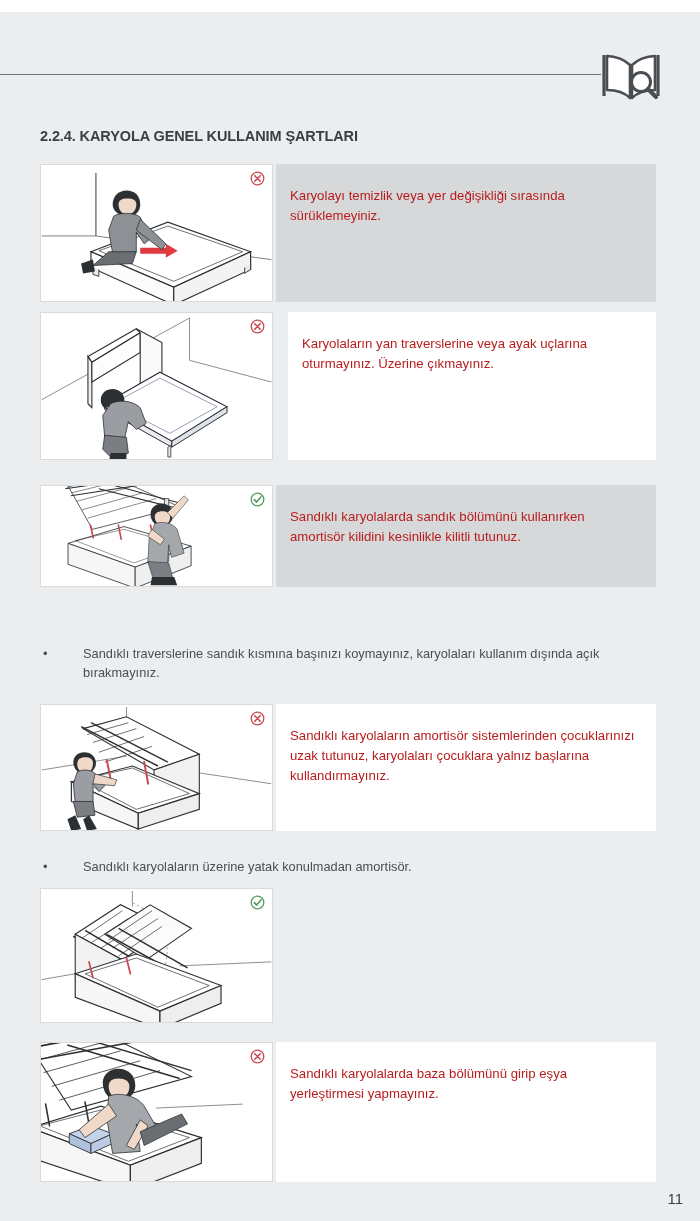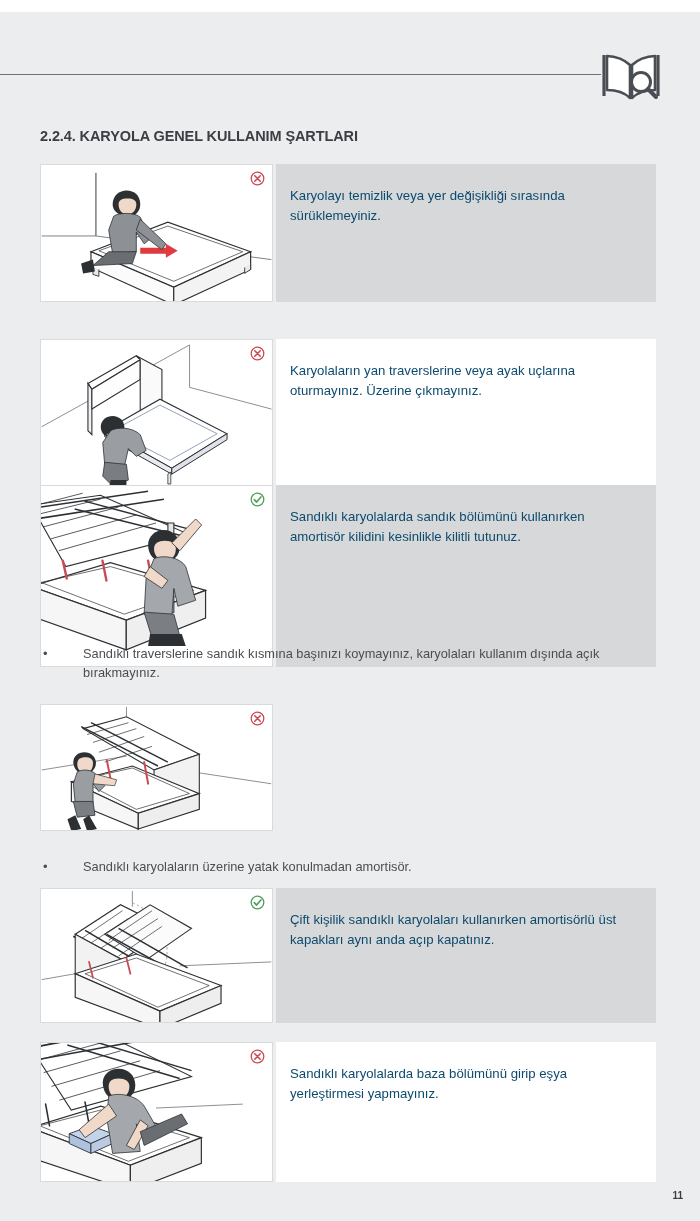--- a/index.html
+++ b/index.html
@@ -67,21 +67,21 @@
   }
   .illus svg { display: block; width: 100%; height: 100%; }
 
   .textpanel {
     flex: 1 1 auto;
     margin-left: 3px;
     box-sizing: border-box;
     padding: 22px 18px 10px 14px;
     font-size: 13.2px;
     line-height: 1.52;
-    color: #0c4a6e;
+    color: #b91c1c;
   }
   .textpanel.grey { background: #d7d8da; }
   .textpanel.white { background: #ffffff; }
 
   
   .marker {
     position: absolute;
     right: 7px;
     top: 6px;
     width: 15px;
@@ -106,22 +106,22 @@
     line-height: 1.5;
     color: #4a4e52;
   }
   .bullet .btext { flex: 1 1 auto; }
 
   
   .page-number {
     position: absolute;
     right: 17px;
     top: 1178px;
-    font-size: 10px;
-    font-weight: bold;
+    font-size: 15px;
+    font-weight: normal;
     color: #3b3f43;
   }
 </style>
 </head>
 <body>
 
 <div class="page">
 
   <div class="header-rule"></div>
 
@@ -170,21 +170,21 @@
       <div class="marker">
         <svg viewBox="0 0 15 15" xmlns="http://www.w3.org/2000/svg">
           <circle cx="7.5" cy="7.5" r="6.3" fill="#ffffff" stroke="#c94a52" stroke-width="1.3"></circle>
           <path d="M4.8 4.8 L10.2 10.2 M10.2 4.8 L4.8 10.2" stroke="#c94a52" stroke-width="1.6" stroke-linecap="round"></path>
         </svg>
       </div>
     </div>
     <div class="textpanel grey">Karyolayı temizlik veya yer değişikliği sırasında sürüklemeyiniz.</div>
   </div>
 
-  <div class="block" style="top:327px; height:148px;">
+  <div class="block" style="top:300px; height:148px;gap:12px;">
     <div class="illus">
       <svg viewBox="0 0 233 148" xmlns="http://www.w3.org/2000/svg">
 
         <path d="M0 88 L150 5 M150 5 L150 48 M150 48 L233 70" stroke="#6e7276" stroke-width="0.8" fill="none"></path>
 
         <path d="M47 44 L96 16 L100 20 L51 50 Z" fill="#ffffff" stroke="#2d3033" stroke-width="1.1"></path>
         <path d="M47 44 L47 92 L51 96 L51 50 Z" fill="#f1f1f3" stroke="#2d3033" stroke-width="1.1"></path>
         <path d="M51 50 L100 20 L100 40 L51 70 Z" fill="#fdfdfd" stroke="#2d3033" stroke-width="1.1"></path>
         <path d="M96 16 L122 30 L122 88 L100 76 L100 20 Z" fill="#fafafa" stroke="#2d3033" stroke-width="1.1"></path>
 
@@ -204,21 +204,21 @@
       <div class="marker">
         <svg viewBox="0 0 15 15" xmlns="http://www.w3.org/2000/svg">
           <circle cx="7.5" cy="7.5" r="6.3" fill="#ffffff" stroke="#c94a52" stroke-width="1.3"></circle>
           <path d="M4.8 4.8 L10.2 10.2 M10.2 4.8 L4.8 10.2" stroke="#c94a52" stroke-width="1.6" stroke-linecap="round"></path>
         </svg>
       </div>
     </div>
     <div class="textpanel white">Karyolaların yan traverslerine veya ayak uçlarına oturmayınız. Üzerine çıkmayınız.</div>
   </div>
 
-  <div class="block" style="top:473px; height:182px;">
+  <div class="block" style="top:473px; height:102px;">
     <div class="illus">
       <svg viewBox="0 0 233 143" xmlns="http://www.w3.org/2000/svg">
 
         <path d="M-10 0 L60 -10 L150 30 L25 62 Z" fill="#ffffff" stroke="#2d3033" stroke-width="1.1"></path>
         <path d="M-12 2 L42 -12 M-6 10 L60 -6 M2 22 L78 2 M10 34 L96 10 M18 46 L116 18" stroke="#2d3033" stroke-width="0.8" fill="none"></path>
         <path d="M-14 4 L108 -14" stroke="#2d3033" stroke-width="1.6" fill="none"></path>
         <path d="M-6 14 L124 -6" stroke="#2d3033" stroke-width="1.6" fill="none"></path>
         <path d="M34 4 L146 32" stroke="#2d3033" stroke-width="1.5" fill="none"></path>
         <path d="M44 -4 L156 26" stroke="#2d3033" stroke-width="1.5" fill="none"></path>
 
@@ -287,20 +287,21 @@
         <path d="M34 112 L40 126 L30 128 L26 116 Z" fill="#2d3033"></path>
         <path d="M48 112 L56 126 L46 128 L42 116 Z" fill="#2d3033"></path>
       </svg>
       <div class="marker">
         <svg viewBox="0 0 15 15" xmlns="http://www.w3.org/2000/svg">
           <circle cx="7.5" cy="7.5" r="6.3" fill="#ffffff" stroke="#c94a52" stroke-width="1.3"></circle>
           <path d="M4.8 4.8 L10.2 10.2 M10.2 4.8 L4.8 10.2" stroke="#c94a52" stroke-width="1.6" stroke-linecap="round"></path>
         </svg>
       </div>
     </div>
+    <div class="textpanel white">Sandıklı karyolaların amortisör sistemlerinden çocuklarınızı uzak tutunuz, karyolaları çocuklara yalnız başlarına kullandırmayınız.</div>
   </div>
 
   <div class="bullet" style="top:845px;">
     <div class="dot">•</div>
     <div class="btext">Sandıklı karyolaların üzerine yatak konulmadan amortisör.</div>
   </div>
 
   <div class="block" style="top:876px; height:135px;">
     <div class="illus">
       <svg viewBox="0 0 233 135" xmlns="http://www.w3.org/2000/svg">
@@ -330,21 +331,20 @@
         <path d="M48 74 L52 90" stroke="#c94a52" stroke-width="1.8" stroke-linecap="round"></path>
         <path d="M86 70 L90 86" stroke="#c94a52" stroke-width="1.8" stroke-linecap="round"></path>
       </svg>
       <div class="marker">
         <svg viewBox="0 0 15 15" xmlns="http://www.w3.org/2000/svg">
           <circle cx="7.5" cy="7.5" r="6.3" fill="#ffffff" stroke="#4f9e5a" stroke-width="1.3"></circle>
           <path d="M4.3 7.6 L6.6 10.1 L10.9 4.9" stroke="#4f9e5a" stroke-width="1.6" fill="none" stroke-linecap="round" stroke-linejoin="round"></path>
         </svg>
       </div>
     </div>
-    <div class="textpanel grey">Çift kişilik sandıklı karyolaları kullanırken amortisörlü üst kapakları aynı anda açıp kapatınız.</div>
   </div>
 
   <div class="block" style="top:1030px; height:140px;">
     <div class="illus">
       <svg viewBox="0 0 233 140" xmlns="http://www.w3.org/2000/svg">
 
         <path d="M-14 0 L54 -14 L152 34 L30 68 Z" fill="#ffffff" stroke="#2d3033" stroke-width="1.1"></path>
         <path d="M-12 6 L42 -8 M-6 18 L60 0 M2 30 L80 8 M10 44 L100 18 M18 58 L120 28" stroke="#2d3033" stroke-width="0.8" fill="none"></path>
         <path d="M-18 6 L104 -16" stroke="#2d3033" stroke-width="1.6" fill="none"></path>
         <path d="M-10 18 L120 -6" stroke="#2d3033" stroke-width="1.6" fill="none"></path>

